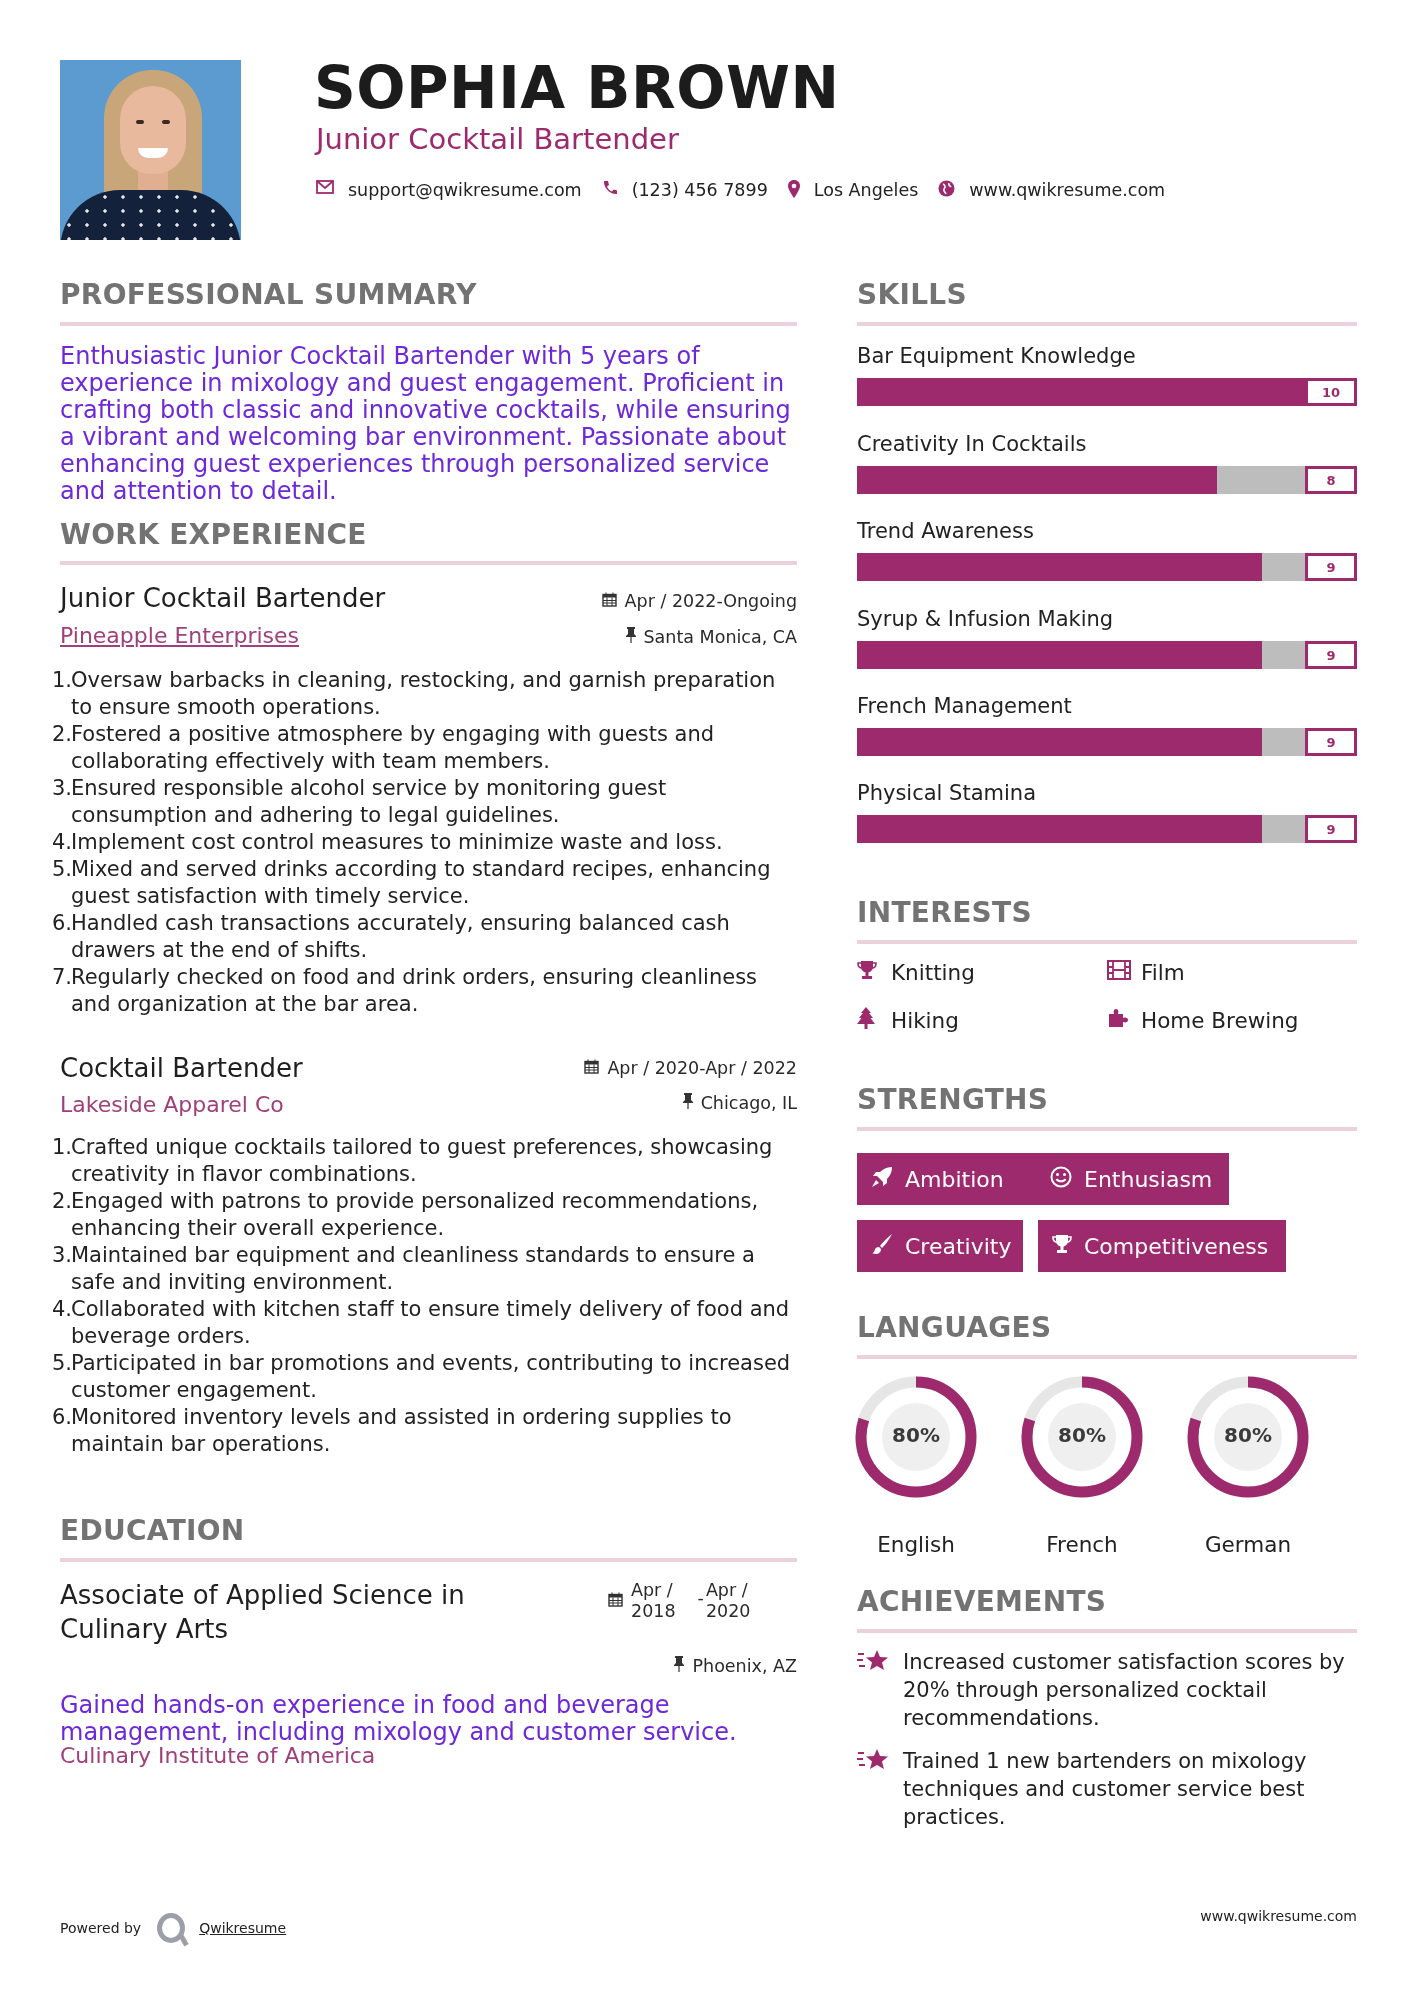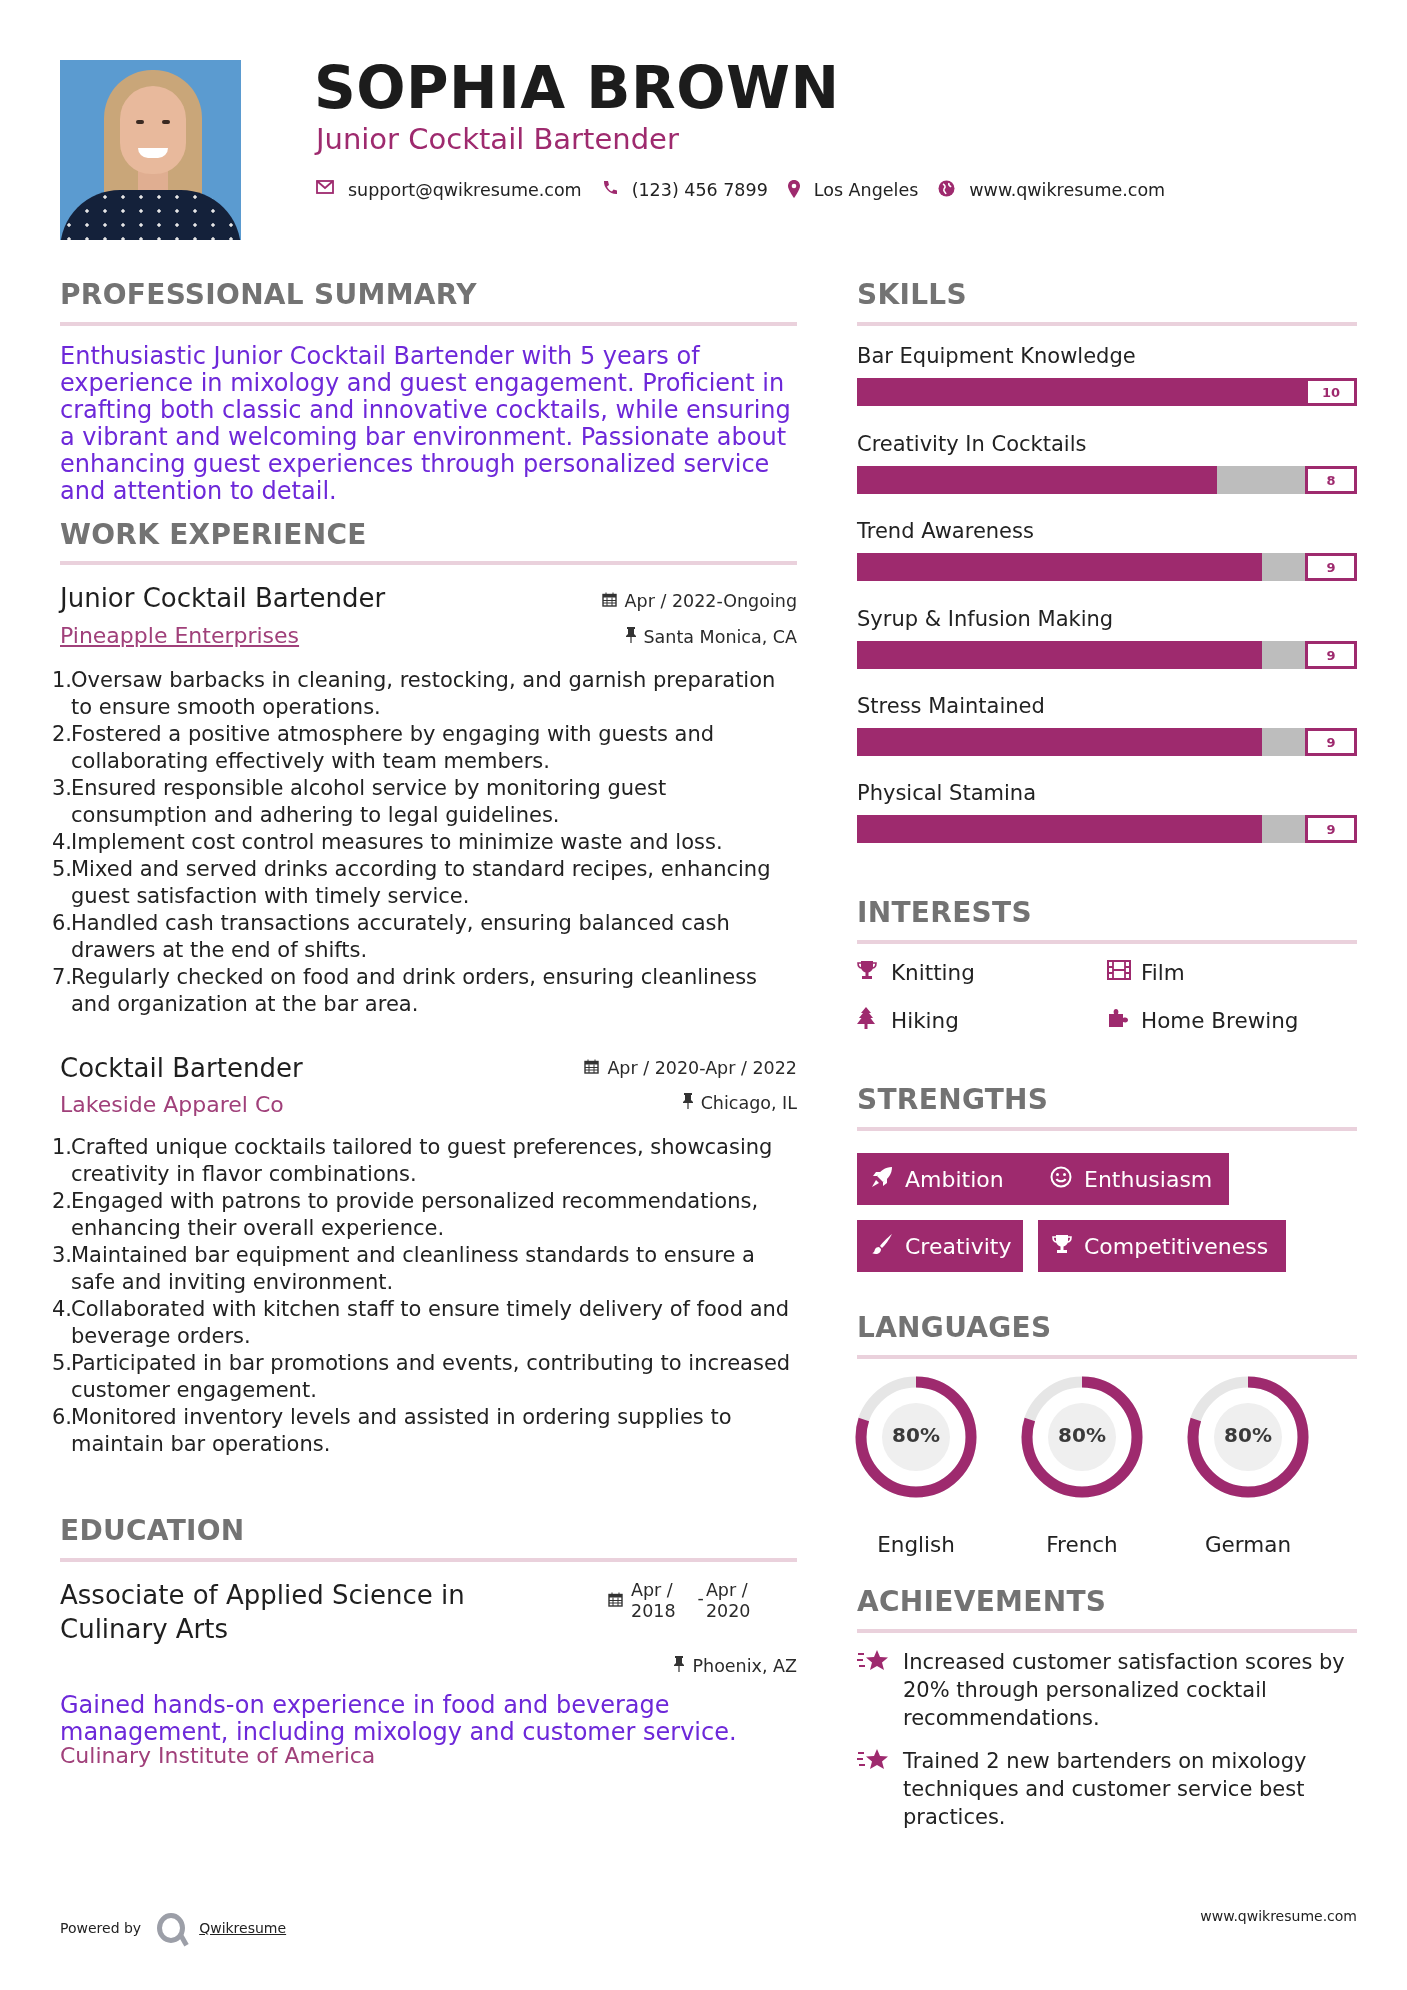--- a/index.html
+++ b/index.html
@@ -235,21 +235,21 @@
     </div>
 </div>
 <div class="abs" style="left:857px; top:607px;">
   <div class="skill-label">Syrup &amp; Infusion Making</div>
   <div class="skill-bar" style="margin-top:10px;">
       <div class="fill" style="width:81%"></div>
       <div class="score">9</div>
     </div>
 </div>
 <div class="abs" style="left:857px; top:694px;">
-  <div class="skill-label">Stress Maintained</div>
+  <div class="skill-label">French Management</div>
   <div class="skill-bar" style="margin-top:10px;">
       <div class="fill" style="width:81%"></div>
       <div class="score">9</div>
     </div>
 </div>
 <div class="abs" style="left:857px; top:781px;">
   <div class="skill-label">Physical Stamina</div>
   <div class="skill-bar" style="margin-top:10px;">
       <div class="fill" style="width:81%"></div>
       <div class="score">9</div>
@@ -384,21 +384,21 @@
   </span>
   <span>Increased customer satisfaction scores by 20% through personalized cocktail recommendations.</span>
 </div>
 <div class="abs ach" style="left:857px; top:1747px; width:500px;">
   <span class="ai">
     <svg width="32" height="26" viewBox="0 0 32 26">
         <path d="M20 2 L23 9 L31 9.5 L25 14.5 L27 22 L20 18 L13 22 L15 14.5 L9 9.5 L17 9 Z" fill="#9e2a6e"></path>
         <path d="M1 6 H7 M0 12 H6 M2 18 H8" stroke="#9e2a6e" stroke-width="2"></path>
       </svg>
   </span>
-  <span>Trained 2 new bartenders on mixology techniques and customer service best practices.</span>
+  <span>Trained 1 new bartenders on mixology techniques and customer service best practices.</span>
 </div>
 
 <div class="abs footer-left">
   <span>Powered by</span>
   <span class="qlogo"></span>
   <span class="brand">Qwikresume</span>
 </div>
 <div class="abs footer-right">www.qwikresume.com</div>
 
 </body></html>

